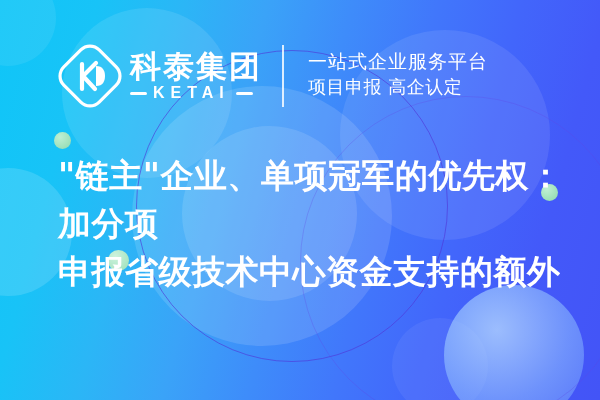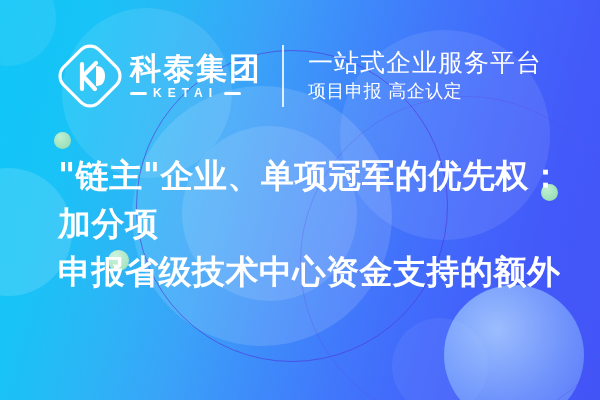--- a/index.html
+++ b/index.html
@@ -110,43 +110,43 @@
     white-space: nowrap;
     font-family: "DejaVu Sans", "Liberation Sans", sans-serif;
   }
   .logo-en-row {
     display: flex; align-items: center; gap: 6px;
     margin-top: 3px;
   }
   .logo-rule { height: 3px; width: 17px; background: #ffffff; border-radius: 2px; }
   .logo-en {
     color: #ffffff;
-    font-size: 12px;
+    font-size: 16px;
     font-weight: 700;
     letter-spacing: 6px;
     line-height: 1;
     white-space: nowrap;
   }
 
   .divider {
     width: 2px;
     height: 62px;
     background: rgba(255,255,255,0.82);
     margin: 0 6px 0 2px;
     flex: 0 0 2px;
   }
 
   .tagline { display: flex; flex-direction: column; justify-content: center; }
   .tagline-main {
     color: #ffffff;
-    font-size: 25px;
+    font-size: 19px;
     letter-spacing: 1px;
     line-height: 1.18;
     white-space: nowrap;
-    font-family: Liberation Sans, sans-serif;
+    font-family: Liberation Mono, monospace;
   }
   .tagline-sub {
     color: #ffffff;
     font-size: 18px;
     letter-spacing: 0.5px;
     line-height: 1.45;
     white-space: nowrap;
     font-family: "DejaVu Serif", "Liberation Serif", serif;
   }
 

